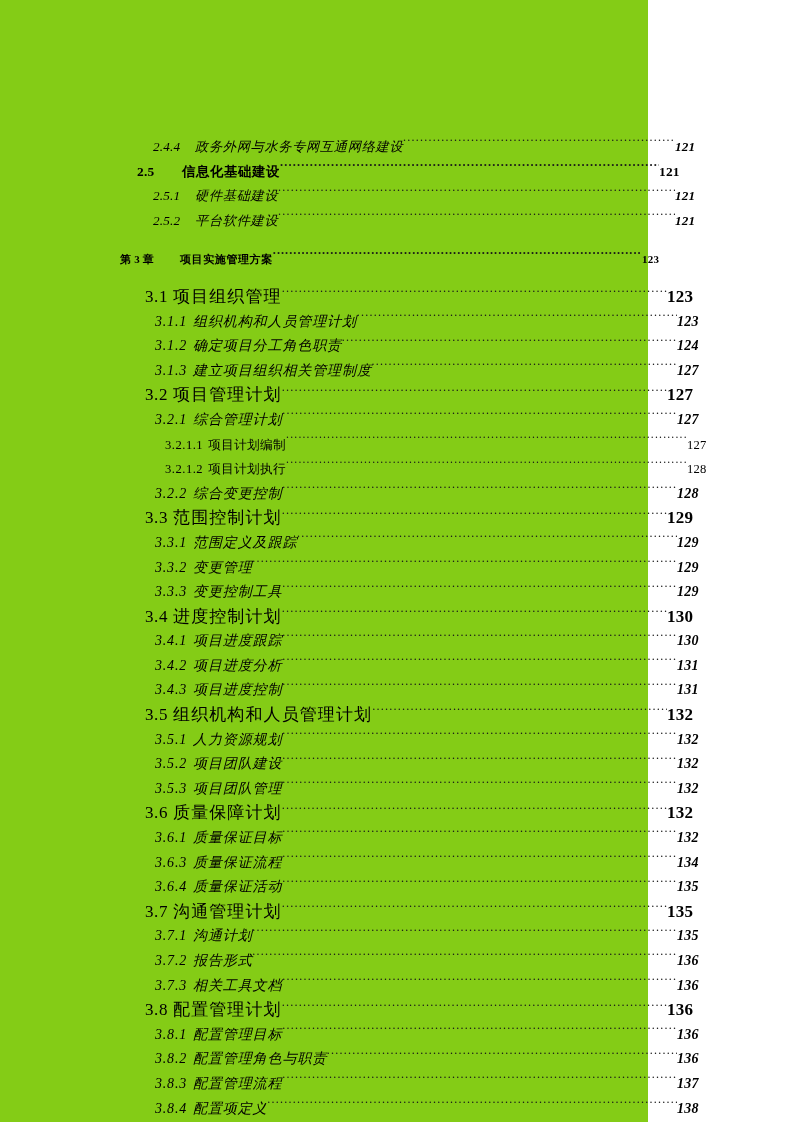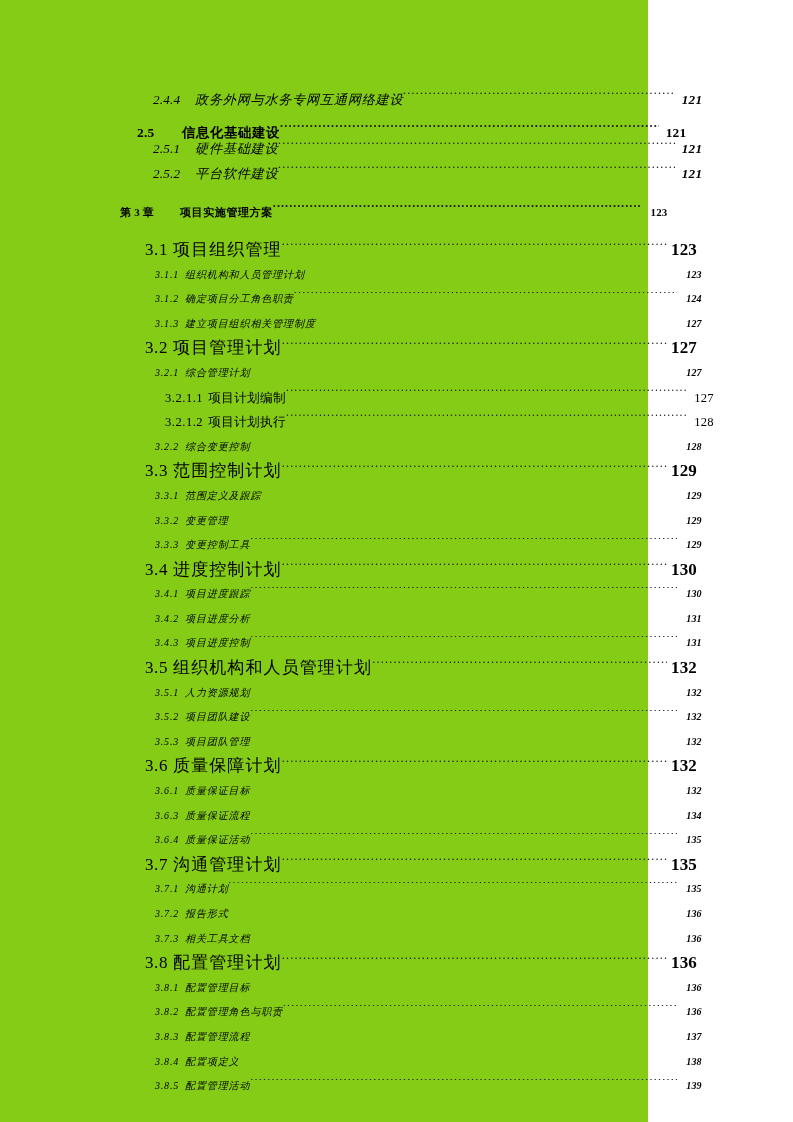--- a/index.html
+++ b/index.html
@@ -48,20 +48,21 @@
     letter-spacing: 0.2px;
   }
 
   .toc-gap {
     flex: 0 0 auto;
   }
 
   .toc-title {
     flex: 0 0 auto;
     letter-spacing: 0.3px;
+    margin-top: 47px;
   }
 
   .toc-leader {
     flex: 1 1 auto;
     overflow: hidden;
     min-width: 6px;
     position: relative;
     height: 1em;
   }
   .toc-leader::after {
@@ -71,21 +72,21 @@
     bottom: 0.08em;
     font-size: 12.4px;
     letter-spacing: 1.15px;
     color: #1a1a1a;
     white-space: nowrap;
   }
 
   .toc-page-no {
     flex: 0 0 auto;
     width: 34px;
-    text-align: center;
+    text-align: left;
     letter-spacing: 0.2px;
     font-family: Liberation Serif, serif;
   }
 
   
 
   
   .lvl2tab {
     padding-left: 19px;
     font-weight: bold;
@@ -130,21 +131,21 @@
   .lvl2 .toc-gap { width: 5px; }
   .lvl2 .toc-num { letter-spacing: 0.6px; }
   .lvl2 .toc-title { letter-spacing: 1.1px; }
   .lvl2 .toc-page-no { font-weight: bold; }
 
   
   .lvl3 {
     padding-left: 37px;
     font-style: italic;
     font-weight: normal;
-    font-size: 10px;
+    font-size: 14px;
   }
   .lvl3 .toc-gap { width: 6px; }
   .lvl3 .toc-num { letter-spacing: 0.8px; }
   .lvl3 .toc-title { letter-spacing: 0.9px; }
   .lvl3 .toc-page-no { font-style: italic; font-weight: bold; }
 
   
   .lvl4 {
     padding-left: 47px;
     font-style: normal;

